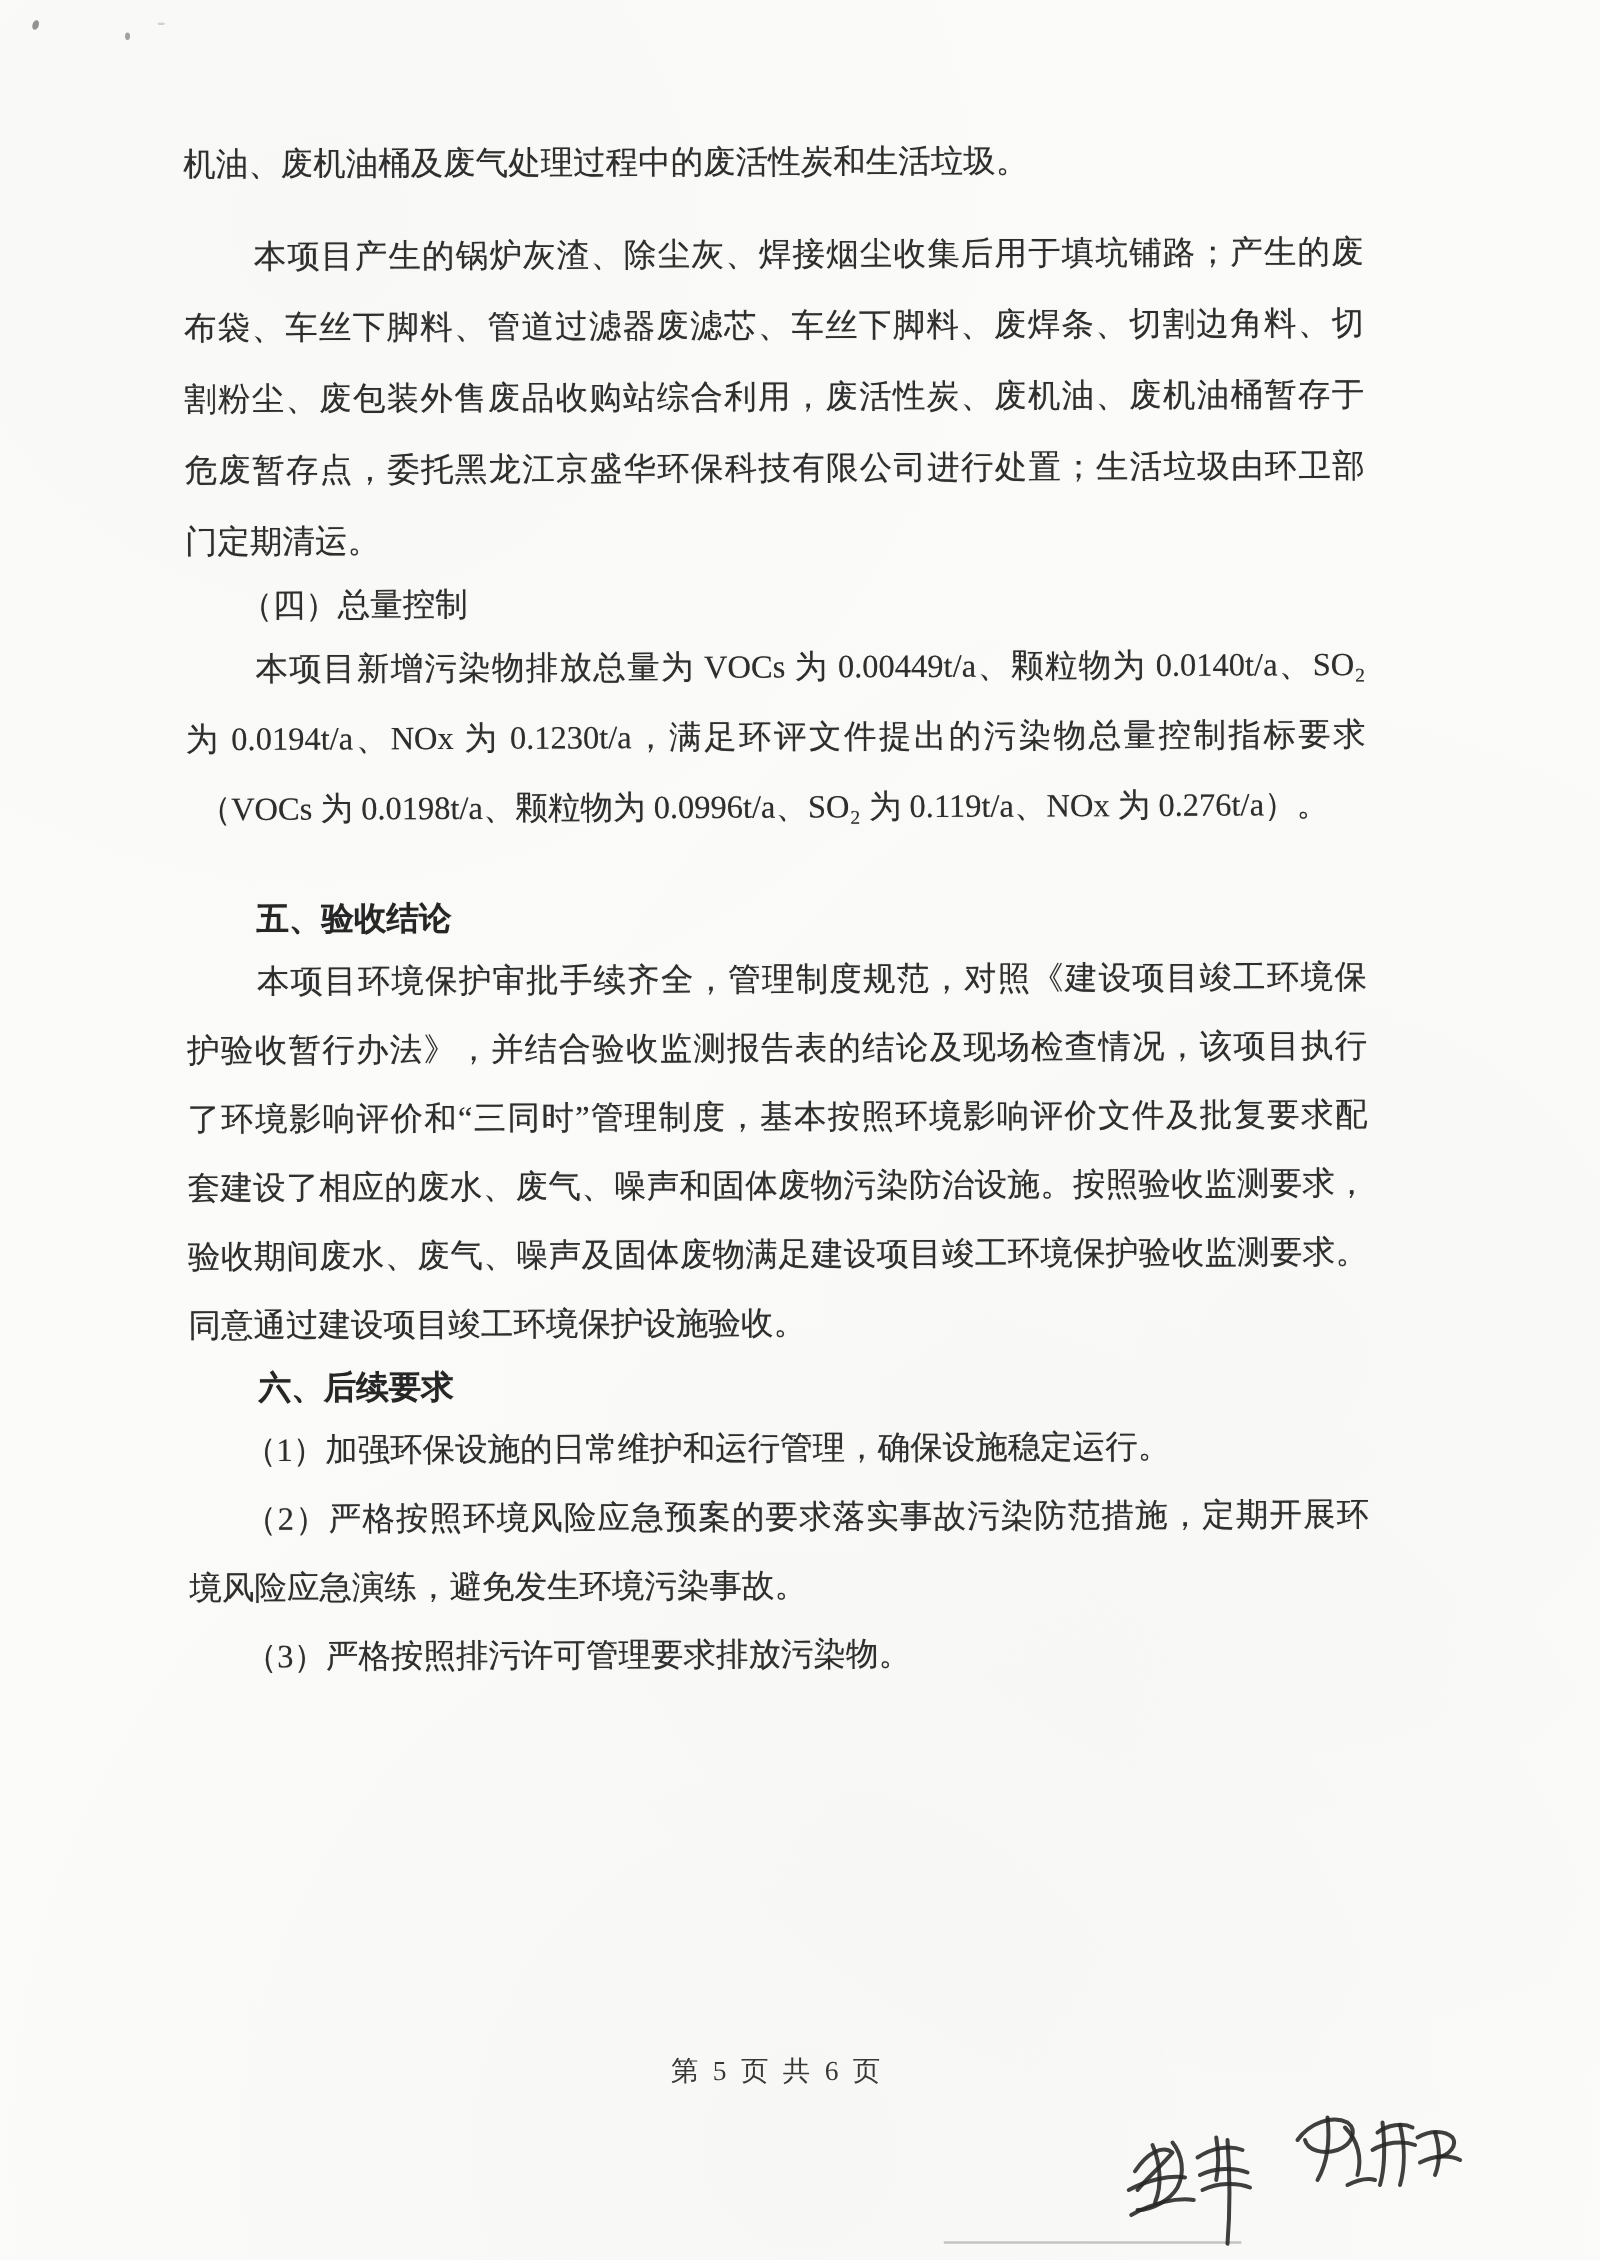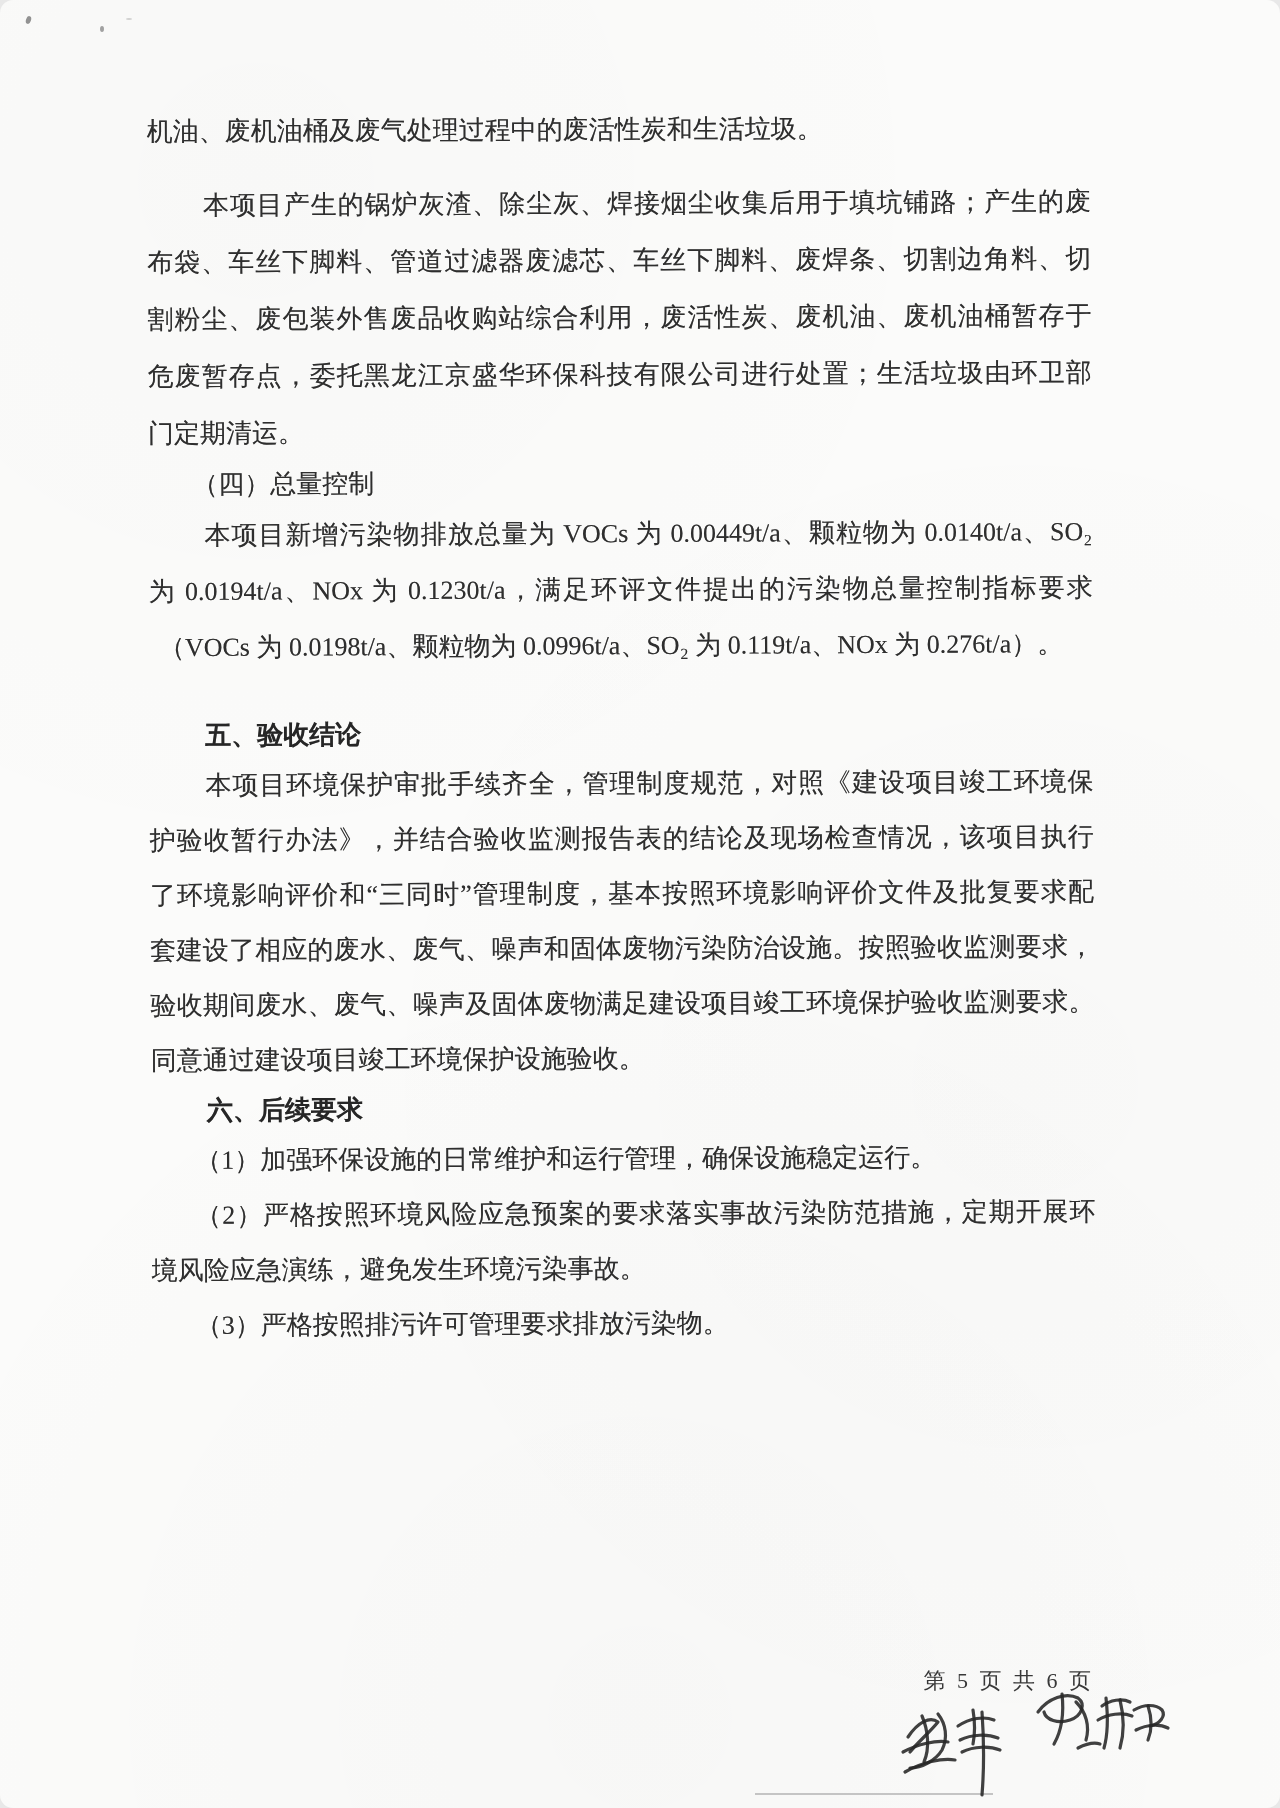--- a/index.html
+++ b/index.html
@@ -8,21 +8,20 @@
     width: 1280px;
     height: 1808px;
     margin: 0 auto;
     background: #fbfbfa;
     background-image:
       radial-gradient(circle at 20% 10%, rgba(0,0,0,0.012), transparent 40%),
       radial-gradient(circle at 80% 60%, rgba(0,0,0,0.010), transparent 50%),
       radial-gradient(circle at 50% 95%, rgba(0,0,0,0.015), transparent 45%);
     overflow: hidden;
     font-family: "Liberation Serif", "DejaVu Serif", serif;
-    border-radius: 13px;
   }
   .text-layer {
     position: absolute;
     inset: 0;
     transform: rotate(-0.25deg);
     transform-origin: 50% 50%;
   }
   .doc-line {
     position: absolute;
     font-size: 26px;
@@ -40,22 +39,21 @@
     text-justify: inter-character;
   }
   .footer {
     position: absolute;
     left: 150px;
     width: 944px;
     top: 1642px;
     font-size: 22px;
     letter-spacing: 3px;
     color: #383838;
-    text-align: right;
-    margin-top: 24px;
+    text-align: center;
   }
   .speck {
     position: absolute;
     background: #5a5a5a;
     border-radius: 50%;
   }
   .fold-line {
     position: absolute;
     left: 755px;
     top: 1793px;

